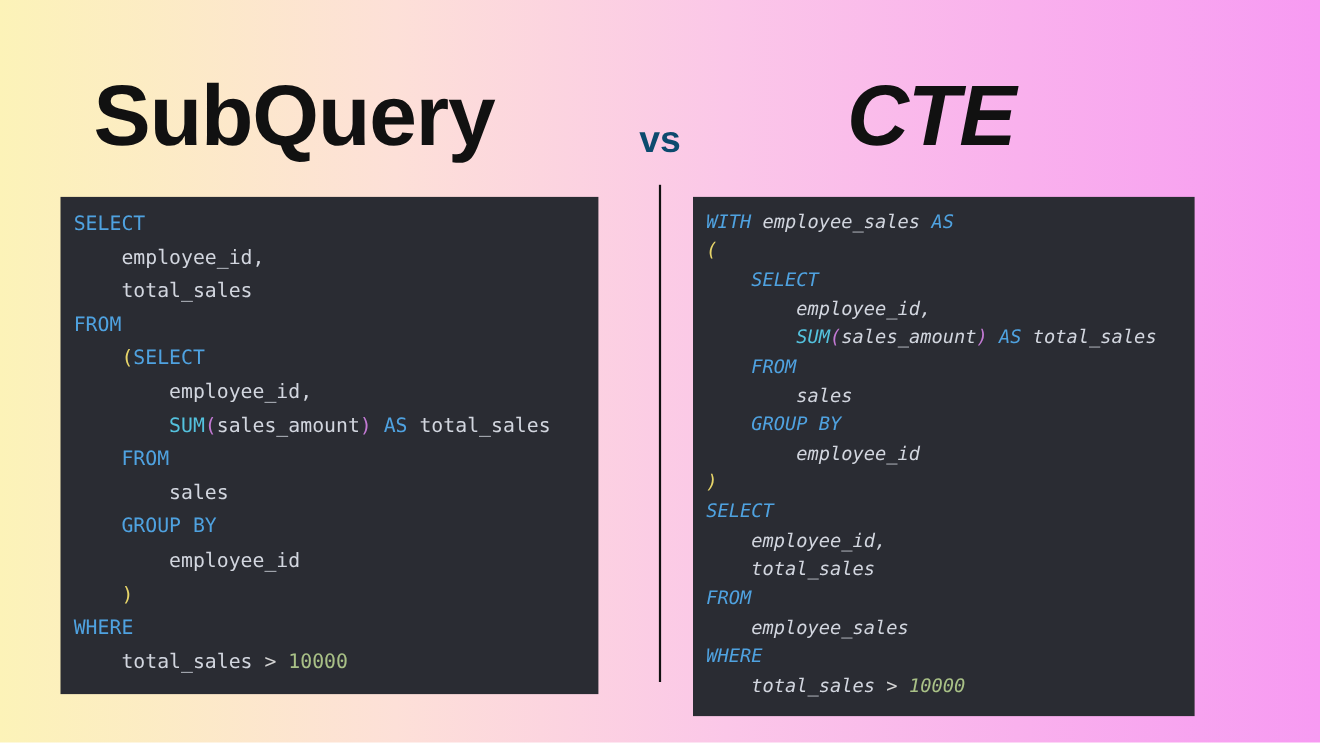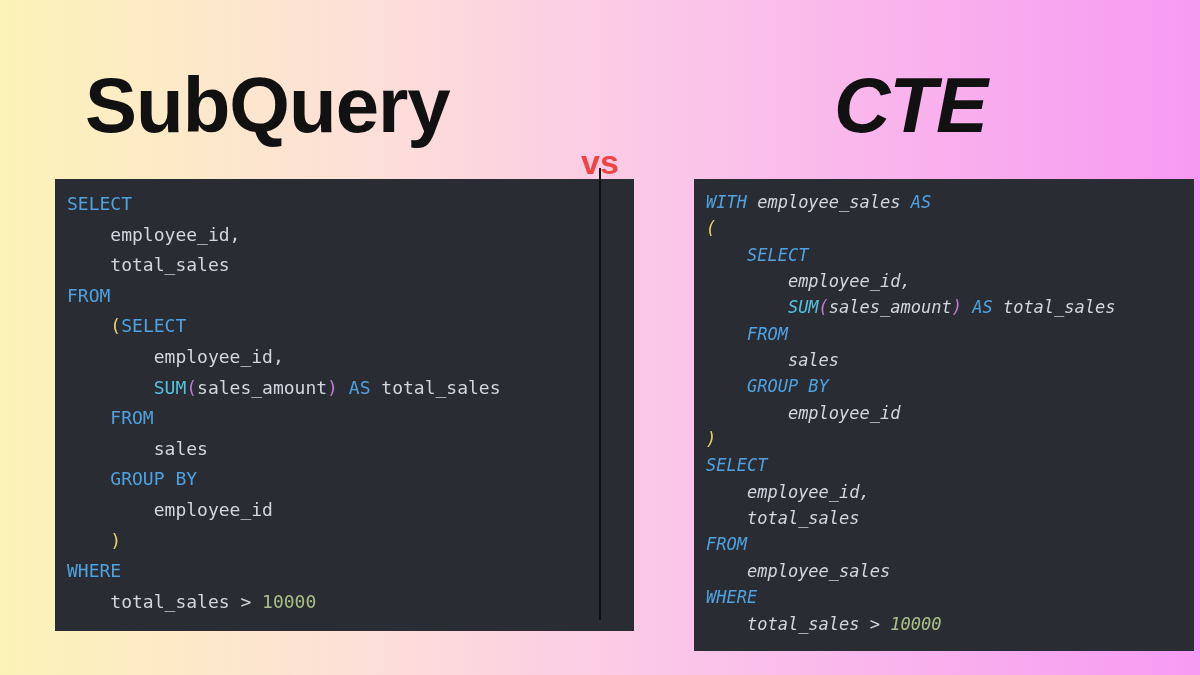--- a/index.html
+++ b/index.html
@@ -44,44 +44,43 @@
   }
   .col-left h1 { margin-left: 10px; align-self: flex-start; padding-left: 20px;}
   .col-right h1 { align-self: flex-start; padding-left: 140px;}
   .vs {
     position: absolute;
     left: 50%;
     top: 108px;
     transform: translateX(-50%);
     font-size: 34px;
     font-weight: 600;
-    color: #ef4444;
-    margin-top: 35px;
+    color: #0c4a6e;
   }
   .divider {
     position: absolute;
     left: 50%;
     top: 168px;
     bottom: 55px;
     width: 2px;
     background: #111;
     transform: translateX(-50%);
   }
   .code-block {
     background: #2a2c33;
     color: #d4d4d4;
     font-family: "SF Mono", Menlo, Consolas, monospace;
     font-size: 18px;
     line-height: 1.7;
     padding: 10px 18px 14px 12px;
     white-space: pre;
     width: auto;
   }
-  .code-left { width: 579px; }
-  .code-right { width: 500px; font-size:17px; line-height:1.55;}
+  .code-left { width: 489px; }
+  .code-right { width: 456px; font-size:17px; line-height:1.55;}
   .kw { color: #4fa2e0; font-weight: 500; }
   .ident { color: #d2d6df; }
   .func { color: #54c2de; }
   .paren-y { color: #e7d56a; }
   .paren-p { color: #c279d3; }
   .num { color: #a9c187; }
   .op { color: #d4d4d4; }
   .guide { color: #4a4d56; }
 </style>
 </head>

